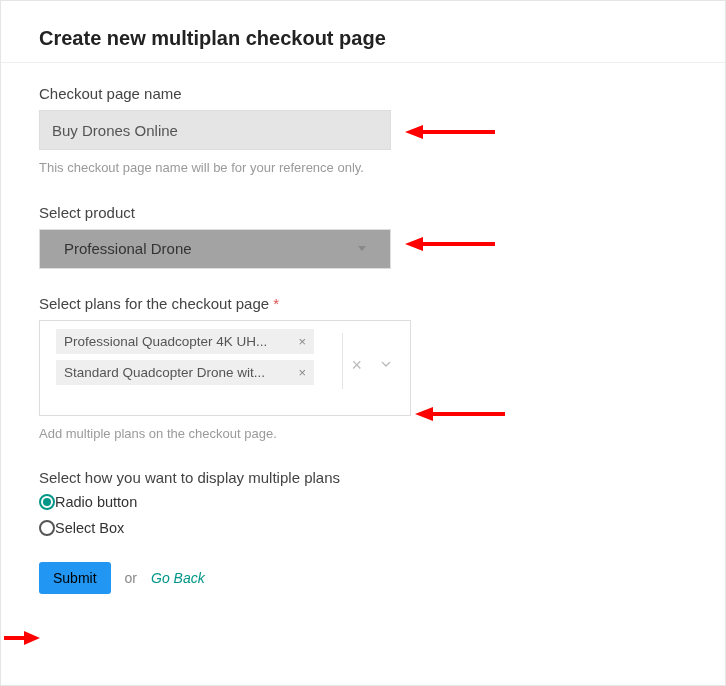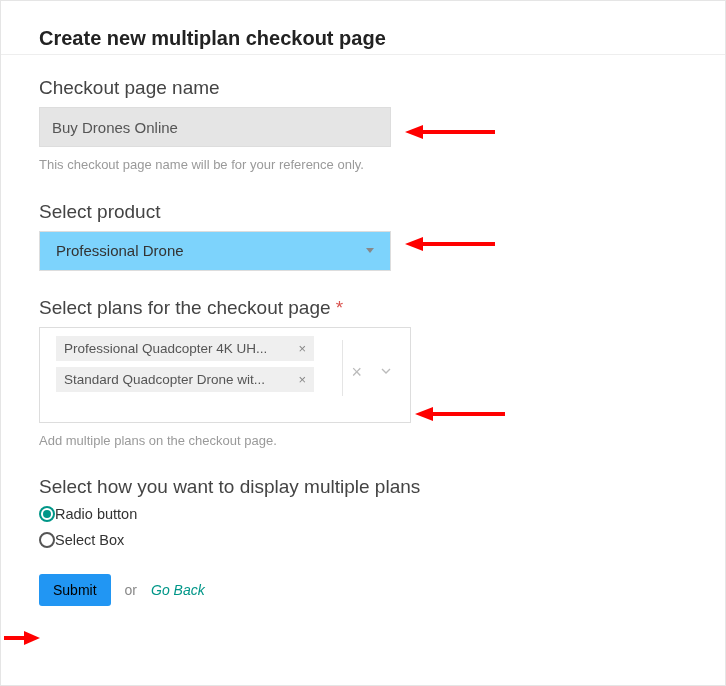--- a/index.html
+++ b/index.html
@@ -17,31 +17,31 @@
     }
     .container {
       border: 1px solid #e5e5e5;
       min-height: 686px;
       padding: 0;
     }
     .page-title {
       font-size: 20px;
       font-weight: 700;
       color: #222;
-      padding: 26px 38px 4px 38px;
+      padding: 26px 38px 12px 38px;
       border-bottom: 1px solid #eee;
     }
     .form-area {
       padding: 22px 38px 30px 38px;
     }
     .form-group {
       margin-bottom: 26px;
     }
     .label {
-      font-size: 19px;
+      font-size: 15px;
       color: #444;
       margin-bottom: 8px;
       display: block;
     }
     .required {
       color: #d9534f;
     }
     .text-input {
       width: 352px;
       height: 40px;
@@ -57,23 +57,23 @@
       margin-top: 8px;
       max-width: 400px;
       line-height: 1.5;
     }
     .select-wrapper {
       width: 352px;
       height: 40px;
       border: 1px solid #ddd;
       display: flex;
       align-items: center;
-      padding: 0 16px;
+      padding: 0 24px;
       position: relative;
-      background: #7dd3fc;
+      background: #a3a3a3;
       cursor: pointer;
     }
     .select-value {
       flex: 1;
       font-size: 15px;
       color: #333;
     }
     .caret-down {
       width: 0;
       height: 0;

